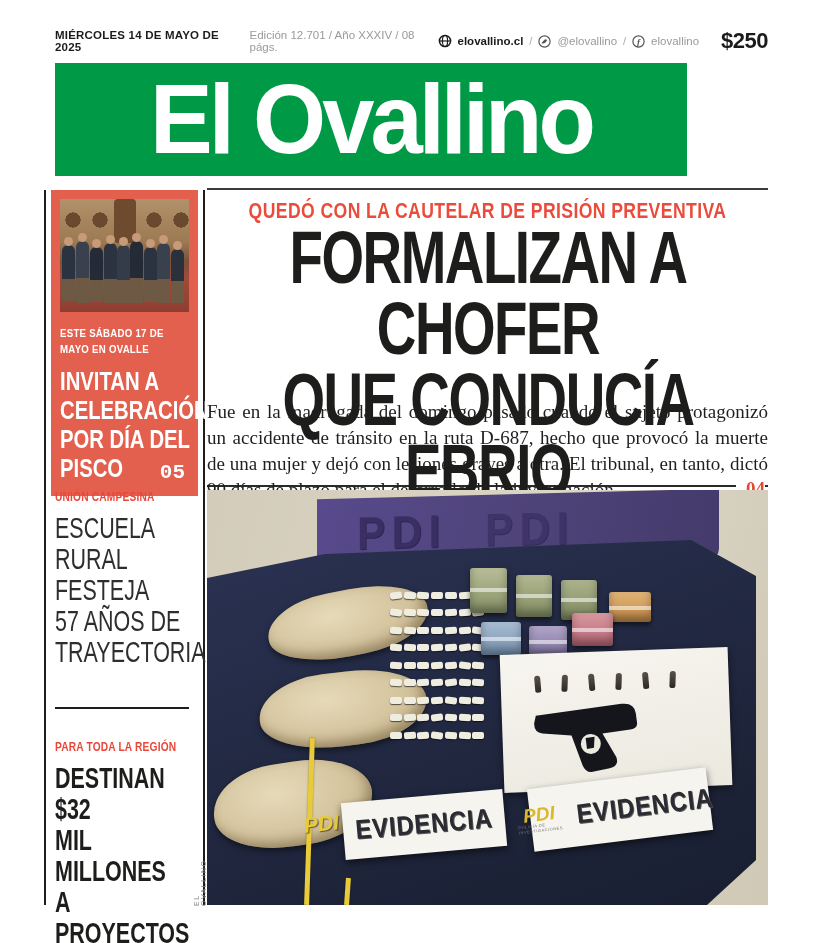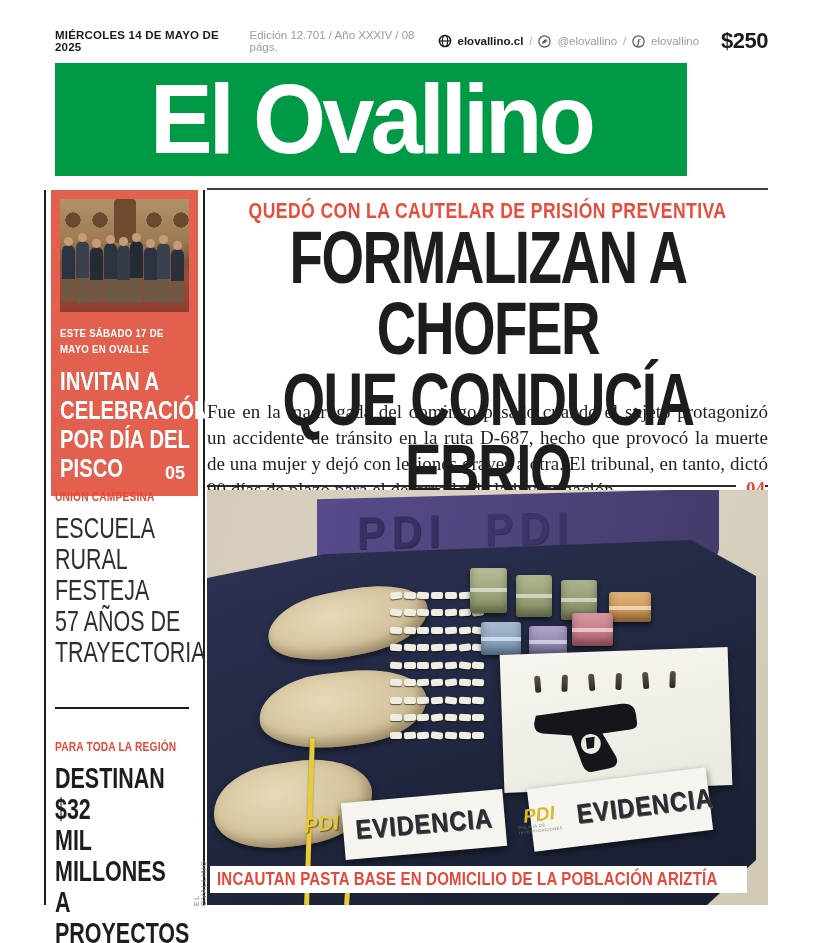--- a/index.html
+++ b/index.html
@@ -32,21 +32,21 @@
   .redbox { position:absolute; left:51px; top:190px; width:147px; height:306px; background:#e4604e; padding:9px; }
   .people-photo { position:relative; width:129px; height:113px; background:linear-gradient(180deg,#b1916b 0%,#9c7a52 38%,#7a513a 55%,#a04a38 70%,#8e3e31 100%); overflow:hidden; }
   .barrels { position:absolute; left:0; top:4px; width:100%; height:34px;
     background:radial-gradient(circle 11px at 13px 17px, #5f3f26 68%, transparent 70%);
     background-size:27px 34px; background-repeat:repeat-x; opacity:.85; }
   .pillar { position:absolute; left:54px; top:0; width:22px; height:44px; background:#6e4a2e; border-radius:4px; }
   .person { position:absolute; border-radius:6px 6px 0 0; }
   .person::before { content:""; position:absolute; top:-8px; left:50%; margin-left:-4.5px; width:9px; height:9px; border-radius:50%; background:#c89b78; }
   .box-kicker { margin-top:13px; color:#fff; font-weight:bold; font-size:11.5px; line-height:1.4; letter-spacing:.3px; width:120%; transform:scaleX(.84); transform-origin:0 0; white-space:pre-line; }
   .box-headline { margin-top:10px; color:#fff; font-weight:bold; font-size:26px; line-height:29px; width:130%; transform:scaleX(.78); transform-origin:0 0; white-space:pre-line; letter-spacing:0; }
-  .box-page { position:absolute; right:13px; bottom:12px; color:#fff; font-family:Liberation Sans, sans-serif; font-weight:bold; font-size:18px; }
+  .box-page { position:absolute; right:13px; bottom:12px; color:#fff; font-family:Liberation Mono, monospace; font-weight:bold; font-size:21px; }
 
   .side-story { position:absolute; left:55px; width:140px; }
   .story2 { top:490px; }
   .story3 { top:740px; }
   .side-kicker { color:#e8473a; font-weight:bold; font-size:12px; letter-spacing:.2px; width:120%; transform:scaleX(.85); transform-origin:0 0; white-space:nowrap; }
   .side-headline { margin-top:9px; color:#262626; font-size:29px; line-height:31px; width:136%; transform:scaleX(.74); transform-origin:0 0; white-space:pre-line; }
   .story2 .side-headline { font-weight:normal; color:#2e2e2e; }
   .story3 .side-headline { font-weight:bold; color:#1d1d1b; }
   .side-page { margin-top:6px; text-align:right; color:#e8473a; font-family:"Liberation Serif", serif; font-weight:bold; font-size:20px; width:100%; }
   .divider { position:absolute; left:55px; top:707px; width:134px; height:2px; background:#1d1d1d; }
@@ -306,21 +306,17 @@
       <span class="sign-text">EVIDENCIA</span>
     </div>
     <div class="sign sign-right">
       <span class="pdi-chip">
         <span class="chip-pdi">PDI</span>
         <span class="chip-sub">POLICÍA DE INVESTIGACIONES</span>
       </span>
       <span class="sign-text">EVIDENCIA</span>
     </div>
 
-    <div class="caption">
-      <span class="caption-text">INCAUTAN PASTA BASE EN DOMICILIO DE LA POBLACIÓN ARIZTÍA</span>
-
-    </div>
   </div>
 
   <div class="credit">EL OVALLINO</div>
 
 </div>
 
 </body></html>

